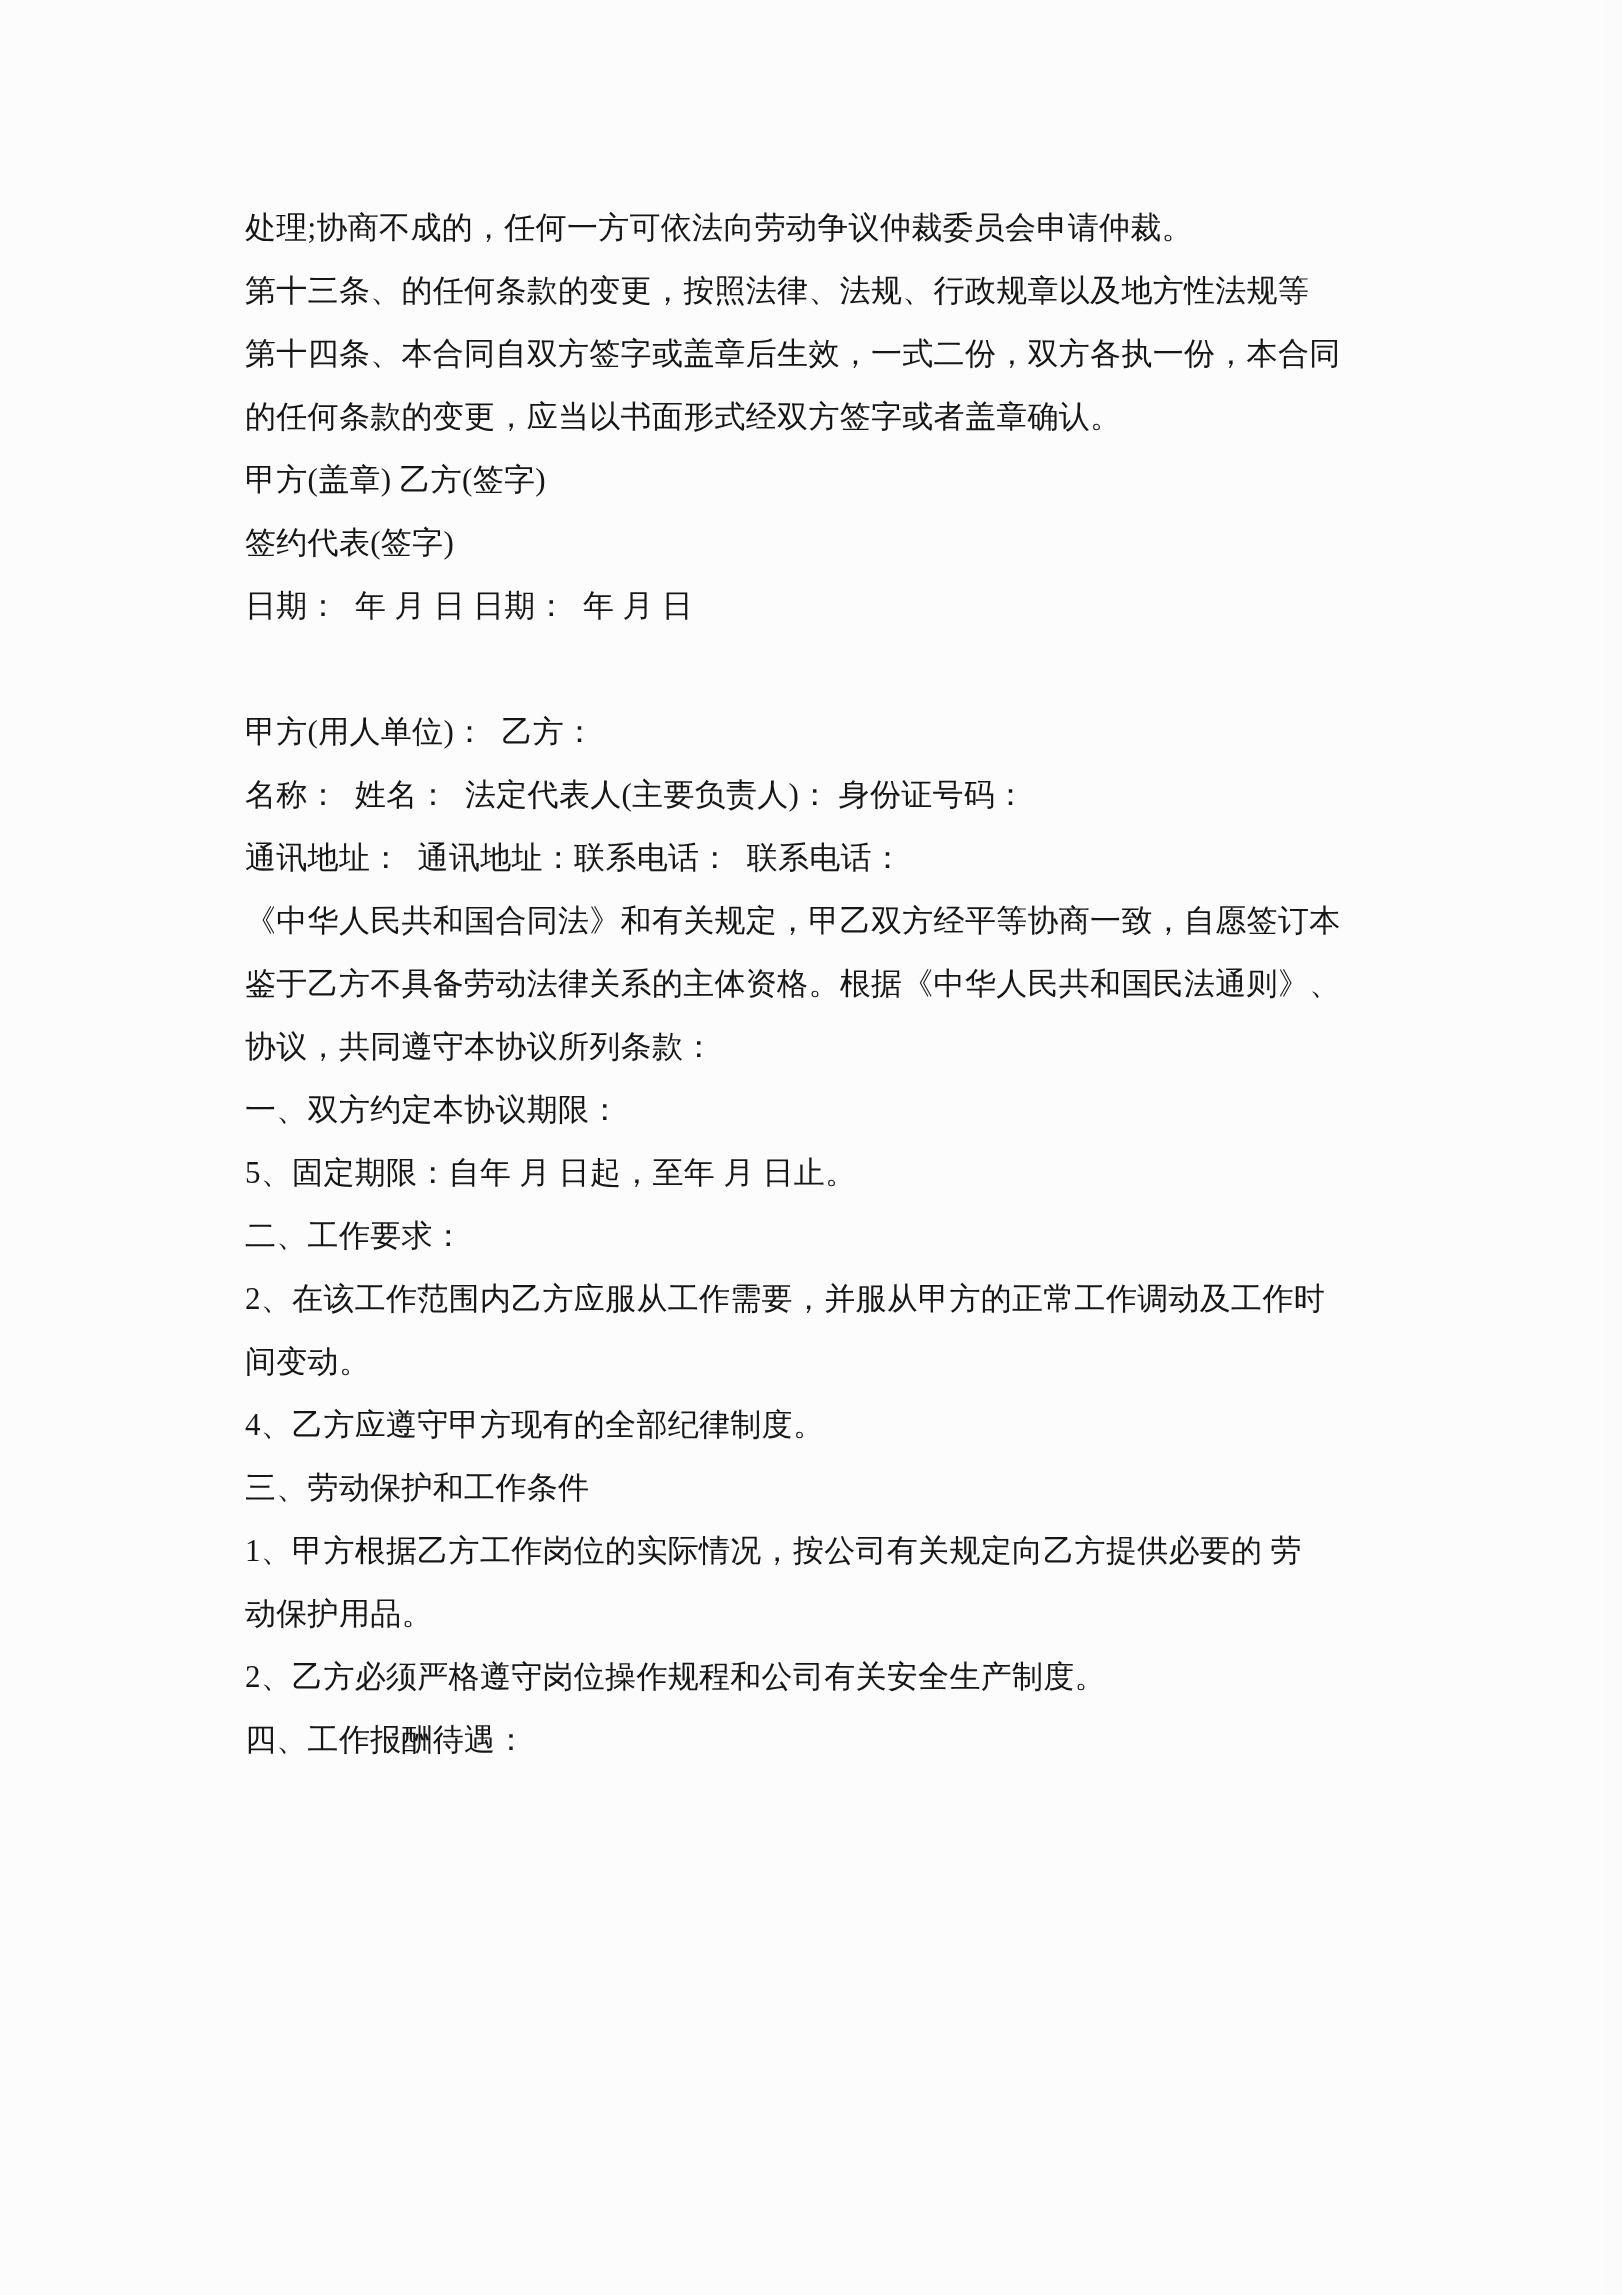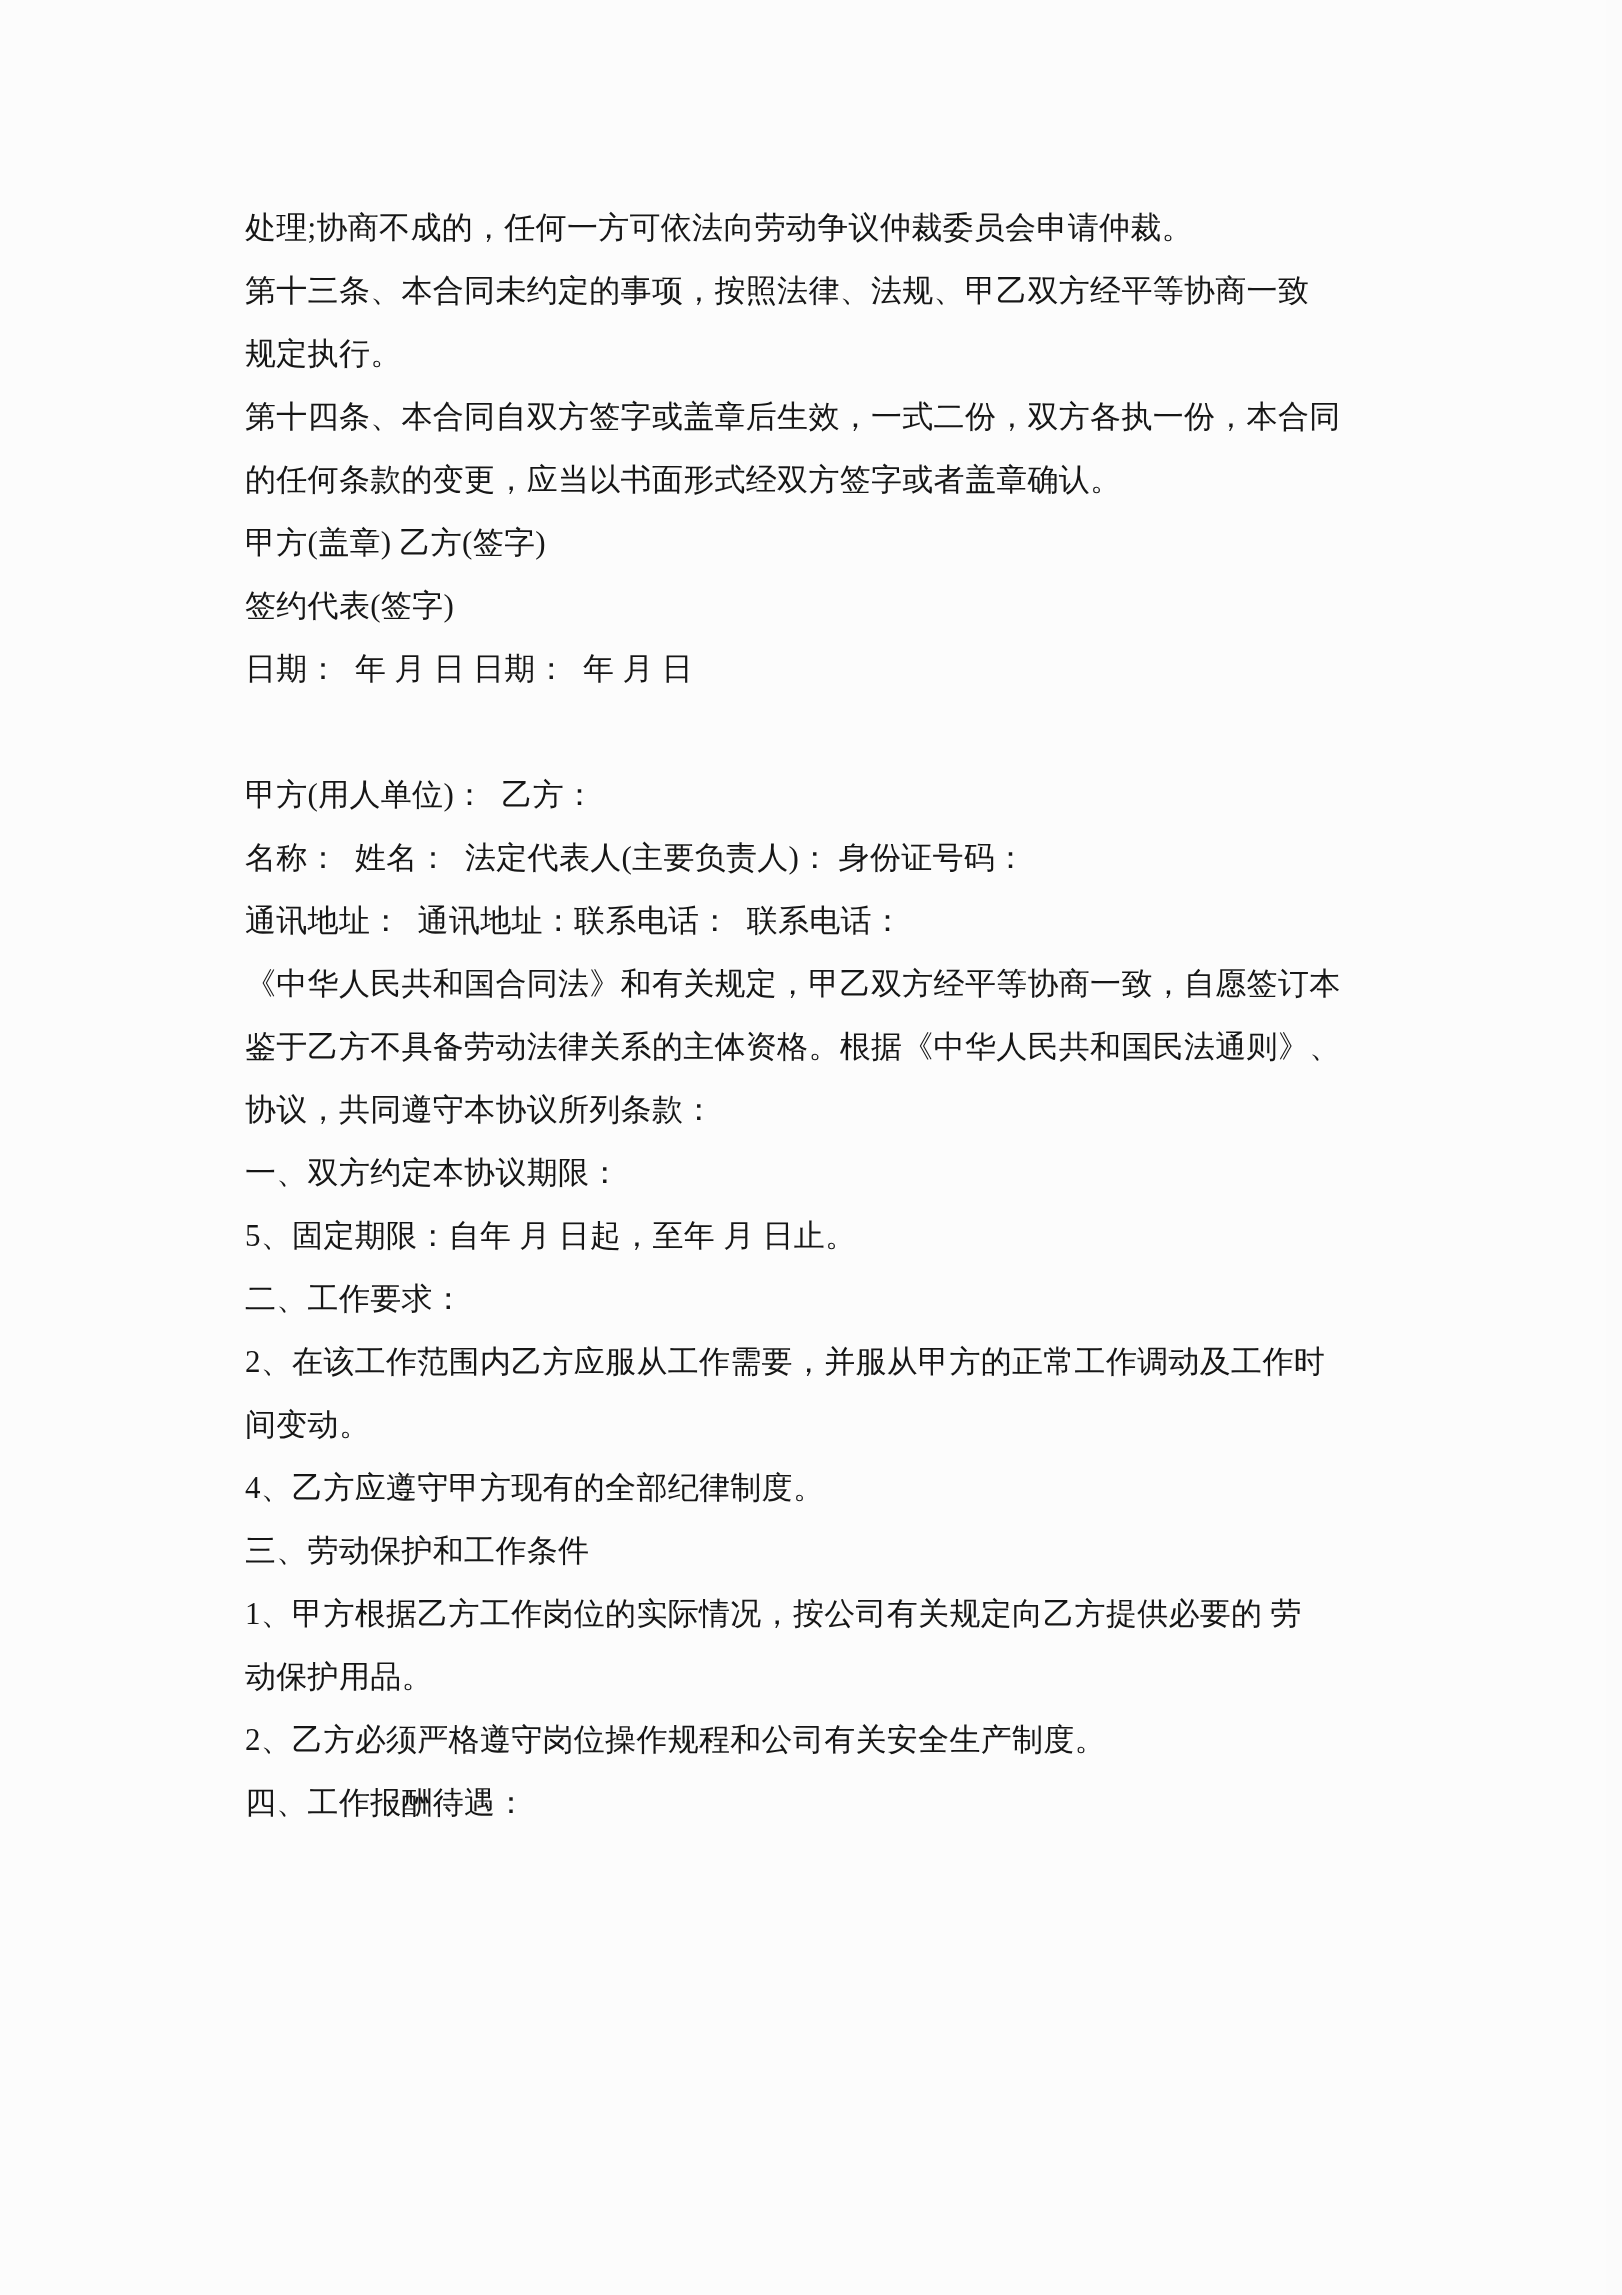--- a/index.html
+++ b/index.html
@@ -40,22 +40,21 @@
     min-height: 63px;
   }
 </style>
 </head>
 <body>
 
 <div class="page">
   <div class="text-block">
 
   <div class="line">处理;协商不成的，任何一方可依法向劳动争议仲裁委员会申请仲裁。</div>
-      <div class="line">第十三条、本合同未约定的事项，按照法律、法规、甲乙双方经平等协商一致</div>
-      <div class="line">规定执行。</div>
+      <div class="line">第十三条、的任何条款的变更，按照法律、法规、行政规章以及地方性法规等</div>
       <div class="line">第十四条、本合同自双方签字或盖章后生效，一式二份，双方各执一份，本合同</div>
       <div class="line">的任何条款的变更，应当以书面形式经双方签字或者盖章确认。</div>
       <div class="line">甲方(盖章) 乙方(签字)</div>
       <div class="line">签约代表(签字)</div>
       <div class="line">日期：  年 月 日 日期：  年 月 日</div>
       <div class="line blank">&nbsp;</div>
       <div class="line">甲方(用人单位)：  乙方：</div>
       <div class="line">名称：  姓名：  法定代表人(主要负责人)： 身份证号码：</div>
       <div class="line">通讯地址：  通讯地址：联系电话：  联系电话：</div>
       <div class="line">《中华人民共和国合同法》和有关规定，甲乙双方经平等协商一致，自愿签订本</div>

